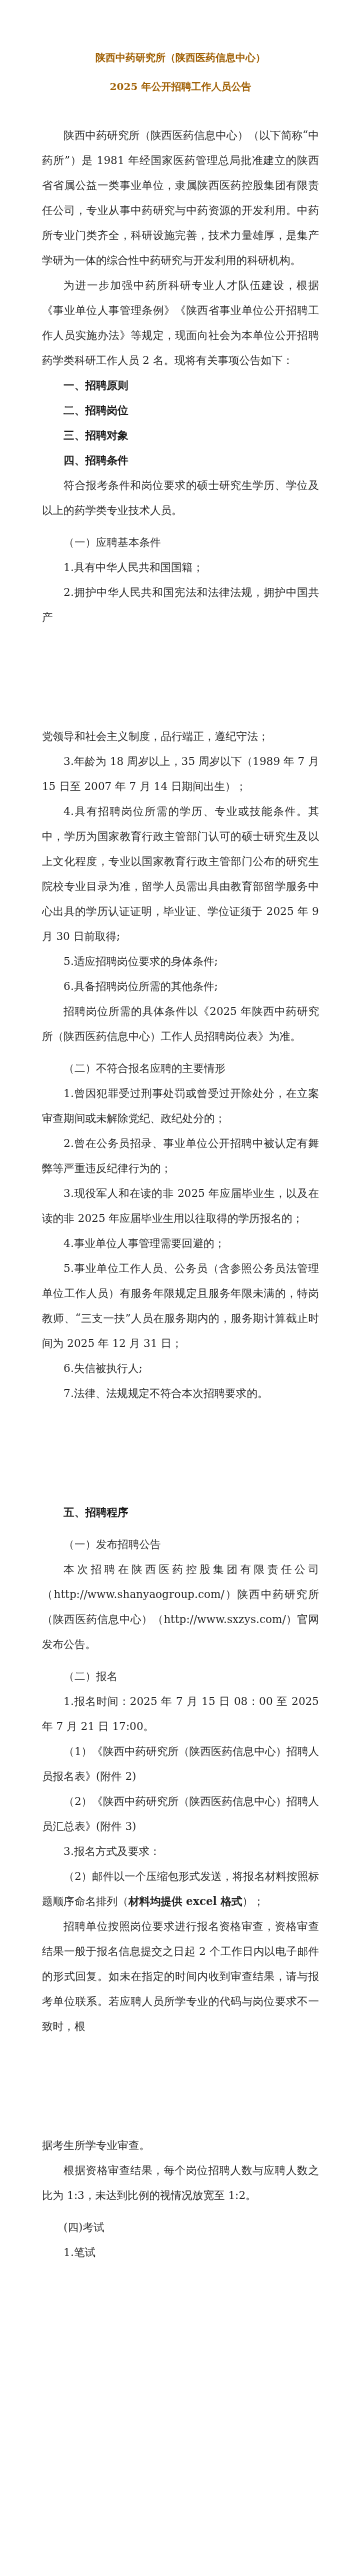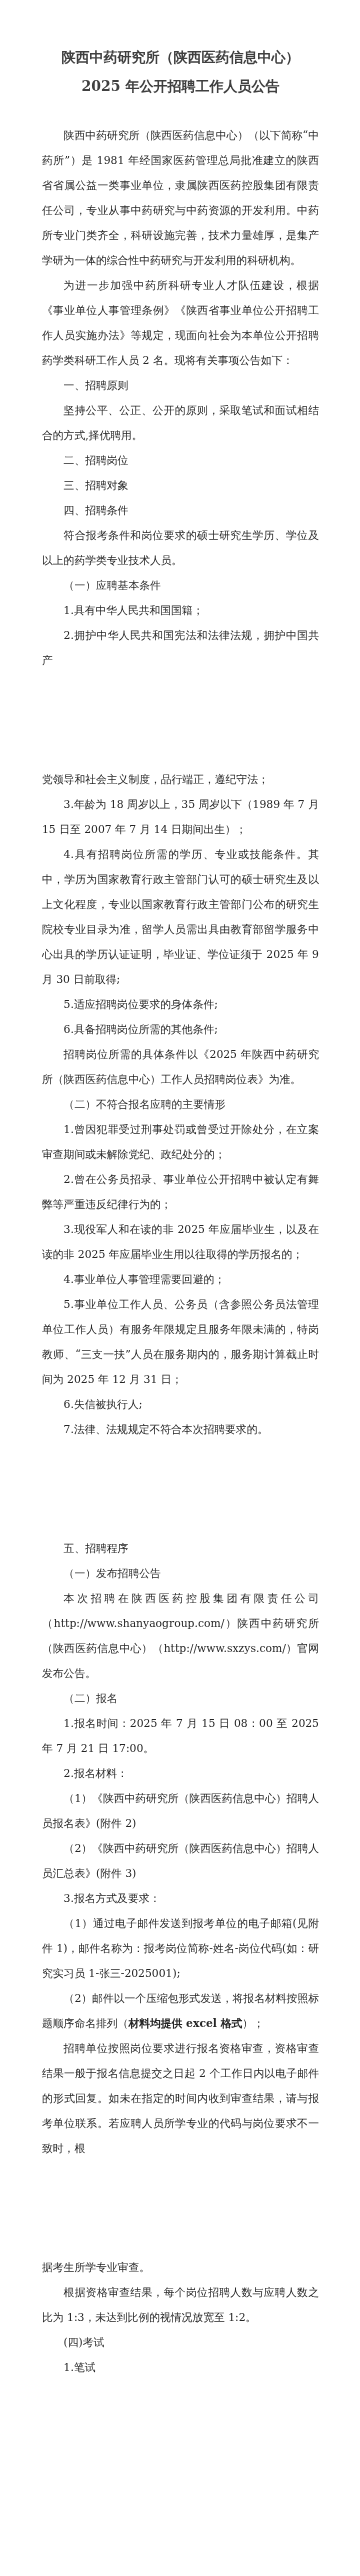--- a/index.html
+++ b/index.html
@@ -1,43 +1,42 @@
 <!DOCTYPE html>
 <html lang="zh" style="font-size:8.2px"><head>
 <meta charset="utf-8">
 <title>公告</title>
 <style>
   html,body{margin:0;padding:0;background:#ffffff;}
   .page{width:361px;height:4081px;margin:0;background:#ffffff;overflow:hidden;
         font-family:"DejaVu Serif","Liberation Serif",serif;color:#262626;}
   .content{padding:0 42px;font-size:10.8px;line-height:25px;text-align:justify;}
-  .doc-title{font-size:14px;font-weight:700;text-align:center;line-height:29px;
-             text-indent:0;margin:0;color:#404040;}
+  .doc-title{font-size:10px;font-weight:700;text-align:center;line-height:29px;
+             text-indent:0;margin:0;color:#a16207;}
   .title-wrap{margin:43px 0 21.6px 0;}
   .blk{margin:0;text-indent:2em;}
-  .h1{font-weight:400;font-family:"DejaVu Sans","Liberation Sans",sans-serif;color:#1d1d1d;}
-  .sub{color:#2b2b2b;}
+  .h1{font-weight:700;font-family:"DejaVu Sans","Liberation Sans",sans-serif;color:#1d1d1d;}
+  .sub{color:#2b2b2b;margin-top:7px;}
   .cont{text-indent:0;}
   .b{font-weight:700;}
   .gap{width:100%;}
 </style>
 </head>
 <body>
 
 <div class="page">
   <div class="content">
     <div class="title-wrap">
       <p class="doc-title">陕西中药研究所（陕西医药信息中心）</p>
       <p class="doc-title">2025 年公开招聘工作人员公告</p>
     </div>
     <div>
         <p class="blk p">陕西中药研究所（陕西医药信息中心）（以下简称“中药所”）是 1981 年经国家医药管理总局批准建立的陕西省省属公益一类事业单位，隶属陕西医药控股集团有限责任公司，专业从事中药研究与中药资源的开发利用。中药所专业门类齐全，科研设施完善，技术力量雄厚，是集产学研为一体的综合性中药研究与开发利用的科研机构。</p>
         <p class="blk p">为进一步加强中药所科研专业人才队伍建设，根据《事业单位人事管理条例》《陕西省事业单位公开招聘工作人员实施办法》等规定，现面向社会为本单位公开招聘药学类科研工作人员 2 名。现将有关事项公告如下：</p>
         <p class="blk h1">一、招聘原则</p>
-        <p class="blk p">坚持公平、公正、公开的原则，采取笔试和面试相结合的方式,择优聘用。</p>
         <p class="blk h1">二、招聘岗位</p>
         <p class="blk h1">三、招聘对象</p>
         <p class="blk h1">四、招聘条件</p>
         <p class="blk p">符合报考条件和岗位要求的硕士研究生学历、学位及以上的药学类专业技术人员。</p>
         <p class="blk sub">（一）应聘基本条件</p>
         <p class="blk p">1.具有中华人民共和国国籍；</p>
         <p class="blk p">2.拥护中华人民共和国宪法和法律法规，拥护中国共产</p>
         <div class="gap" style="height: 94px;"></div>
         <p class="blk cont">党领导和社会主义制度，品行端正，遵纪守法；</p>
         <p class="blk p">3.年龄为 18 周岁以上，35 周岁以下（1989 年 7 月 15 日至 2007 年 7 月 14 日期间出生）；</p>
@@ -52,25 +51,23 @@
         <p class="blk p">4.事业单位人事管理需要回避的；</p>
         <p class="blk p">5.事业单位工作人员、公务员（含参照公务员法管理单位工作人员）有服务年限规定且服务年限未满的，特岗教师、“三支一扶”人员在服务期内的，服务期计算截止时间为 2025 年 12 月 31 日；</p>
         <p class="blk p">6.失信被执行人;</p>
         <p class="blk p">7.法律、法规规定不符合本次招聘要求的。</p>
         <div class="gap" style="height: 94px;"></div>
         <p class="blk h1">五、招聘程序</p>
         <p class="blk sub">（一）发布招聘公告</p>
         <p class="blk p">本次招聘在陕西医药控股集团有限责任公司（http://www.shanyaogroup.com/）陕西中药研究所（陕西医药信息中心）（http://www.sxzys.com/）官网发布公告。</p>
         <p class="blk sub">（二）报名</p>
         <p class="blk p">1.报名时间：2025 年 7 月 15 日 08：00 至 2025 年 7 月 21 日 17:00。</p>
-        <p class="blk p">2.报名材料：</p>
         <p class="blk p">（1）《陕西中药研究所（陕西医药信息中心）招聘人员报名表》(附件 2)</p>
         <p class="blk p">（2）《陕西中药研究所（陕西医药信息中心）招聘人员汇总表》(附件 3)</p>
         <p class="blk p">3.报名方式及要求：</p>
-        <p class="blk p">（1）通过电子邮件发送到报考单位的电子邮箱(见附件 1)，邮件名称为：报考岗位简称-姓名-岗位代码(如：研究实习员 1-张三-2025001);</p>
         <p class="blk p"><span>（2）邮件以一个压缩包形式发送，将报名材料按照标题顺序命名排列（</span><span class="b">材料均提供 excel 格式</span><span>）；</span></p>
         <p class="blk p">招聘单位按照岗位要求进行报名资格审查，资格审查结果一般于报名信息提交之日起 2 个工作日内以电子邮件的形式回复。如未在指定的时间内收到审查结果，请与报考单位联系。若应聘人员所学专业的代码与岗位要求不一致时，根</p>
         <div class="gap" style="height: 94px;"></div>
         <p class="blk cont">据考生所学专业审查。</p>
         <p class="blk p">根据资格审查结果，每个岗位招聘人数与应聘人数之比为 1:3，未达到比例的视情况放宽至 1:2。</p>
         <p class="blk sub">(四)考试</p>
         <p class="blk p">1.笔试</p>
       </div>
   </div>
 </div>

